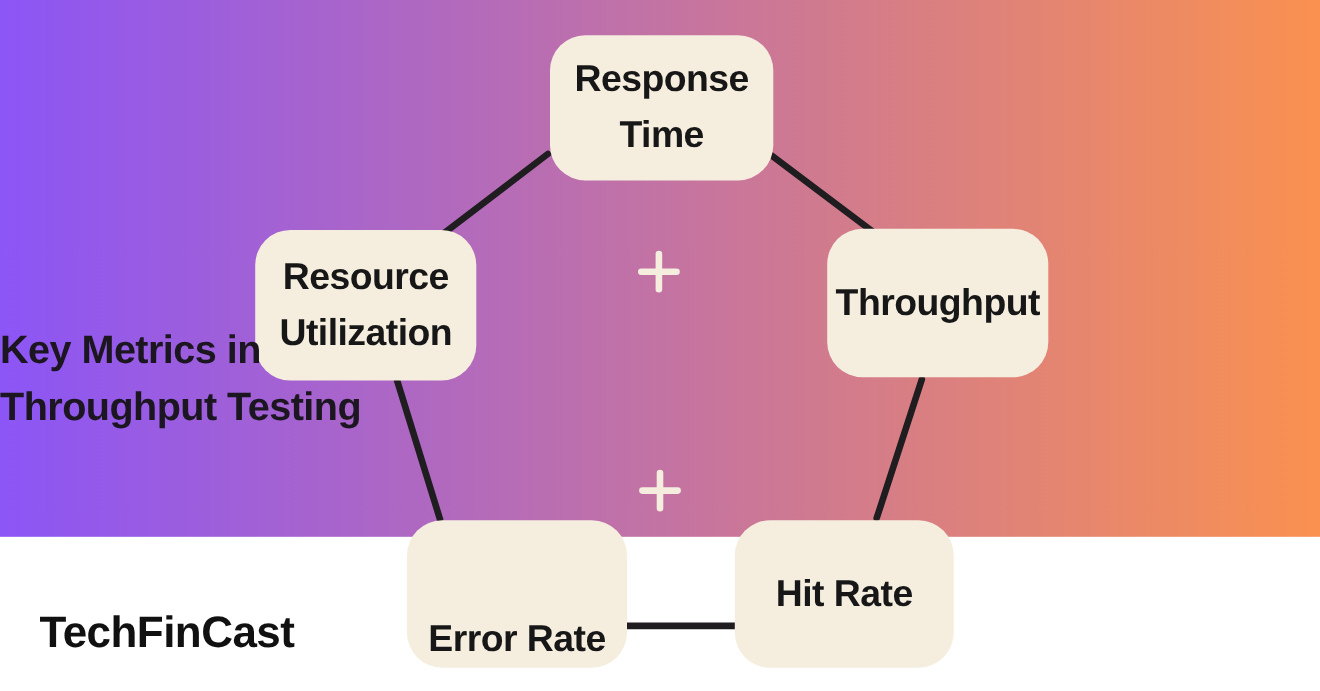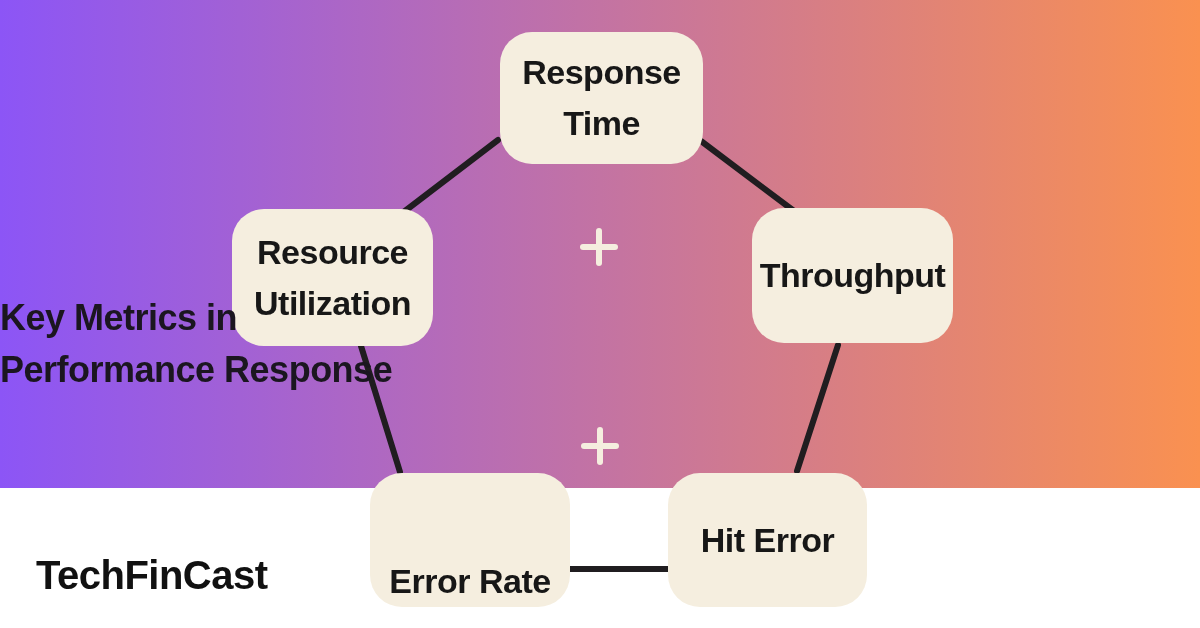--- a/index.html
+++ b/index.html
@@ -105,31 +105,31 @@
 
   <div class="node node-resource-utilization">
     <span>Resource Utilization</span>
   </div>
 
   <div class="node node-error-rate">
     <span>Error Rate</span>
   </div>
 
   <div class="node node-hit-rate">
-    <span>Hit Error</span>
+    <span>Hit Rate</span>
   </div>
 
   <div class="plus plus-top">
     <span class="bar-h"></span>
     <span class="bar-v"></span>
   </div>
 
   <div class="title">
     <div>Key Metrics in</div>
-    <div>Performance Response</div>
+    <div>Throughput Testing</div>
   </div>
 
   <div class="plus plus-bottom">
     <span class="bar-h"></span>
     <span class="bar-v"></span>
   </div>
 
   <div class="brand">TechFinCast</div>
 
 </div>

